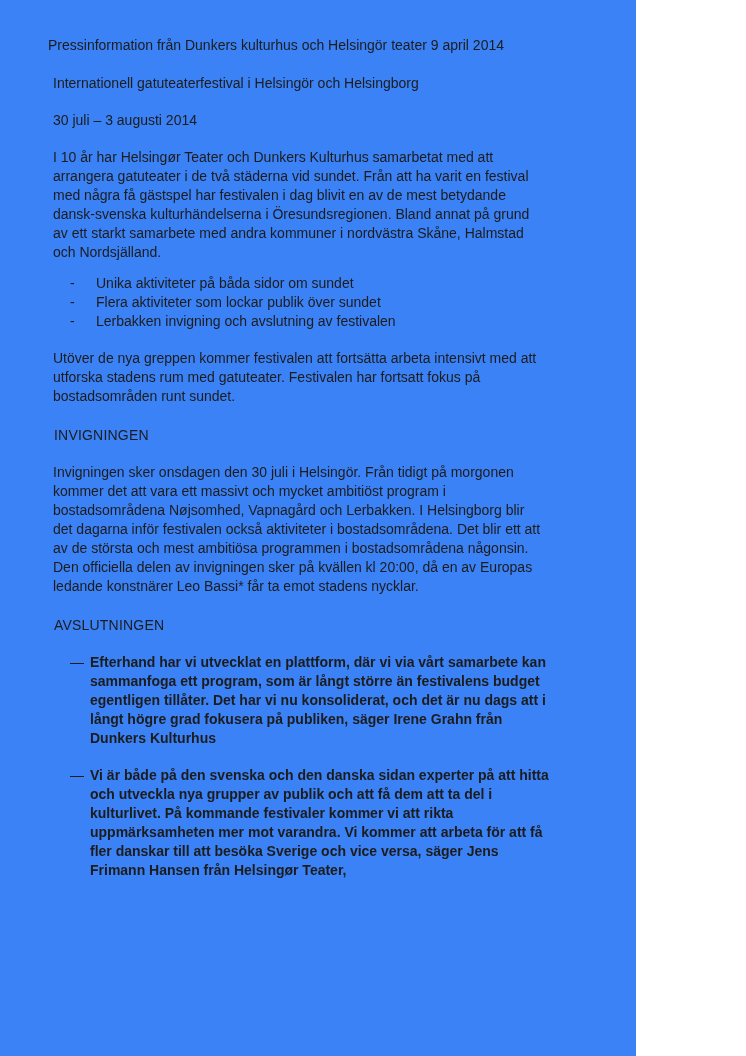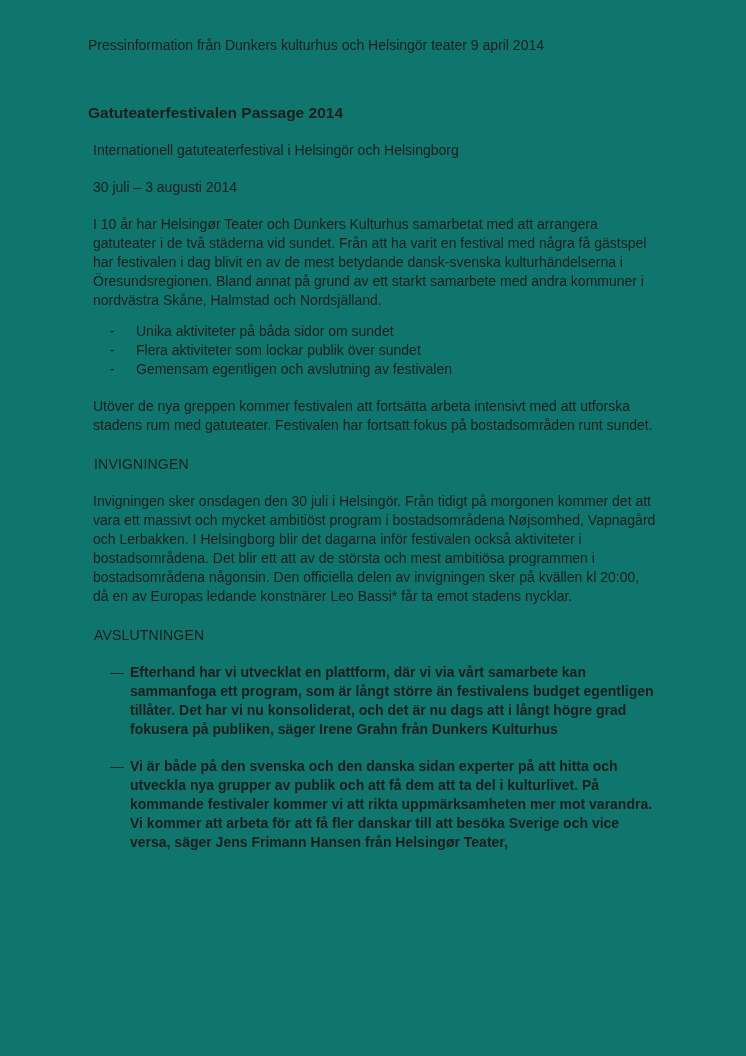--- a/index.html
+++ b/index.html
@@ -9,24 +9,24 @@
   }
   body {
     width: 746px;
     height: 1056px;
     font-family: "Liberation Sans", sans-serif;
     color: #1c1c1c;
     -webkit-font-smoothing: antialiased;
   }
   .page {
     box-sizing: border-box;
-    width: 746px;
+    width: 636px;
     min-height: 1056px;
-    padding: 36px 84px 30px 88px;
-    background: #0f766e;
+    padding: 36px 84px 30px 48px;
+    background: #3b82f6;
   }
   .body-text {
     font-size: 14px;
     line-height: 19px;
     margin: 5px;
   }
   .press-header {
     font-size: 14px;
     line-height: 19px;
     margin: 0 0 0 0;
@@ -97,41 +97,40 @@
     font-weight: bold;
   }
 </style>
 </head>
 <body>
 
 <div class="page">
 
   <p class="press-header">Pressinformation från Dunkers kulturhus och Helsingör teater 9 april 2014</p>
 
-  <h1 class="doc-title">Gatuteaterfestivalen Passage 2014</h1>
 
   <p class="body-text subtitle">Internationell gatuteaterfestival i Helsingör och Helsingborg</p>
 
   <p class="body-text date-range">30 juli – 3 augusti 2014</p>
 
   <p class="body-text para">I 10 år har Helsingør Teater och Dunkers Kulturhus samarbetat med att arrangera gatuteater i de två städerna vid sundet. Från att ha varit en festival med några få gästspel har festivalen i dag blivit en av de mest betydande dansk-svenska kulturhändelserna i Öresundsregionen. Bland annat på grund av ett starkt samarbete med andra kommuner i nordvästra Skåne, Halmstad och Nordsjälland.</p>
 
 
   <div class="dash-list">
     <div class="dash-item">
       <span class="marker">-</span>
       <span class="item-text">Unika aktiviteter på båda sidor om sundet</span>
     </div>
     <div class="dash-item">
       <span class="marker">-</span>
       <span class="item-text">Flera aktiviteter som lockar publik över sundet</span>
     </div>
     <div class="dash-item">
       <span class="marker">-</span>
-      <span class="item-text">Gemensam egentligen och avslutning av festivalen</span>
+      <span class="item-text">Lerbakken invigning och avslutning av festivalen</span>
     </div>
   </div>
 
   <p class="body-text para">Utöver de nya greppen kommer festivalen att fortsätta arbeta intensivt med att utforska stadens rum med gatuteater. Festivalen har fortsatt fokus på bostadsområden runt sundet.</p>
 
   <h2 class="section-heading">INVIGNINGEN</h2>
 
   <p class="body-text para">Invigningen sker onsdagen den 30 juli i Helsingör. Från tidigt på morgonen kommer det att vara ett massivt och mycket ambitiöst program i bostadsområdena Nøjsomhed, Vapnagård och Lerbakken. I Helsingborg blir det dagarna inför festivalen också aktiviteter i bostadsområdena. Det blir ett att av de största och mest ambitiösa programmen i bostadsområdena någonsin. Den officiella delen av invigningen sker på kvällen kl 20:00, då en av Europas ledande konstnärer Leo Bassi* får ta emot stadens nycklar.</p>
 
   <h2 class="section-heading">AVSLUTNINGEN</h2>

